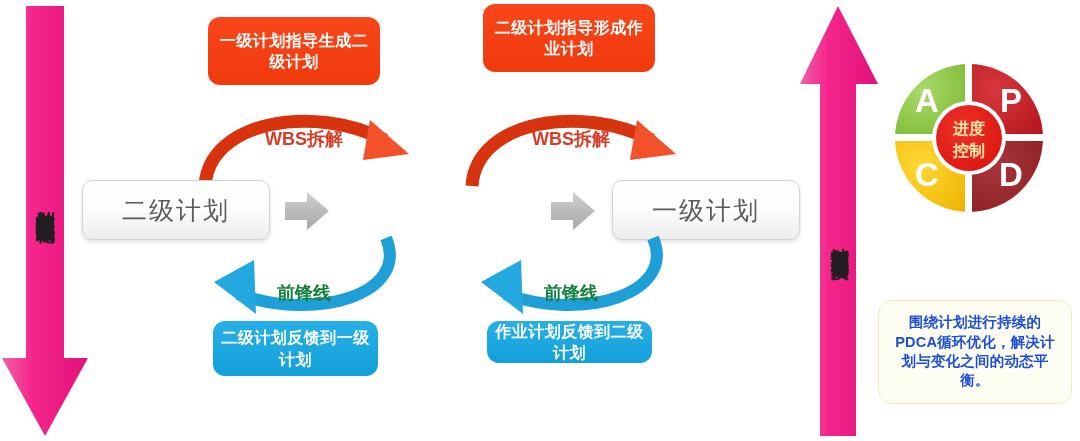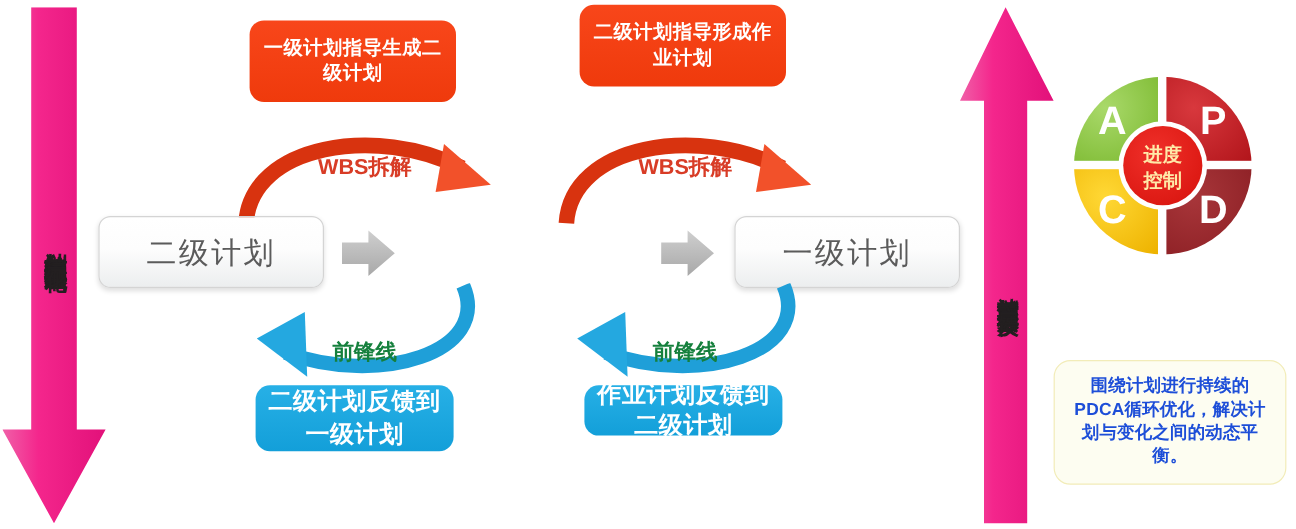--- a/index.html
+++ b/index.html
@@ -86,21 +86,21 @@
   #red-box-1 { left: 208px; top: 17px; width: 172px; height: 68px; }
   #red-box-2 { left: 483px; top: 4px; width: 172px; height: 68px; }
 
   
   .blue-box {
     position: absolute;
     background: #1ca7e0;
     background: linear-gradient(180deg, #27b0e6 0%, #139fd9 100%);
     border-radius: 12px;
     color: #ffffff;
-    font-size: 20px;
+    font-size: 16px;
     font-weight: bold;
     line-height: 1.32;
     text-align: center;
     display: flex;
     align-items: center;
     justify-content: center;
     padding: 4px 8px;
     box-sizing: border-box;
     letter-spacing: 0.5px;
   }

